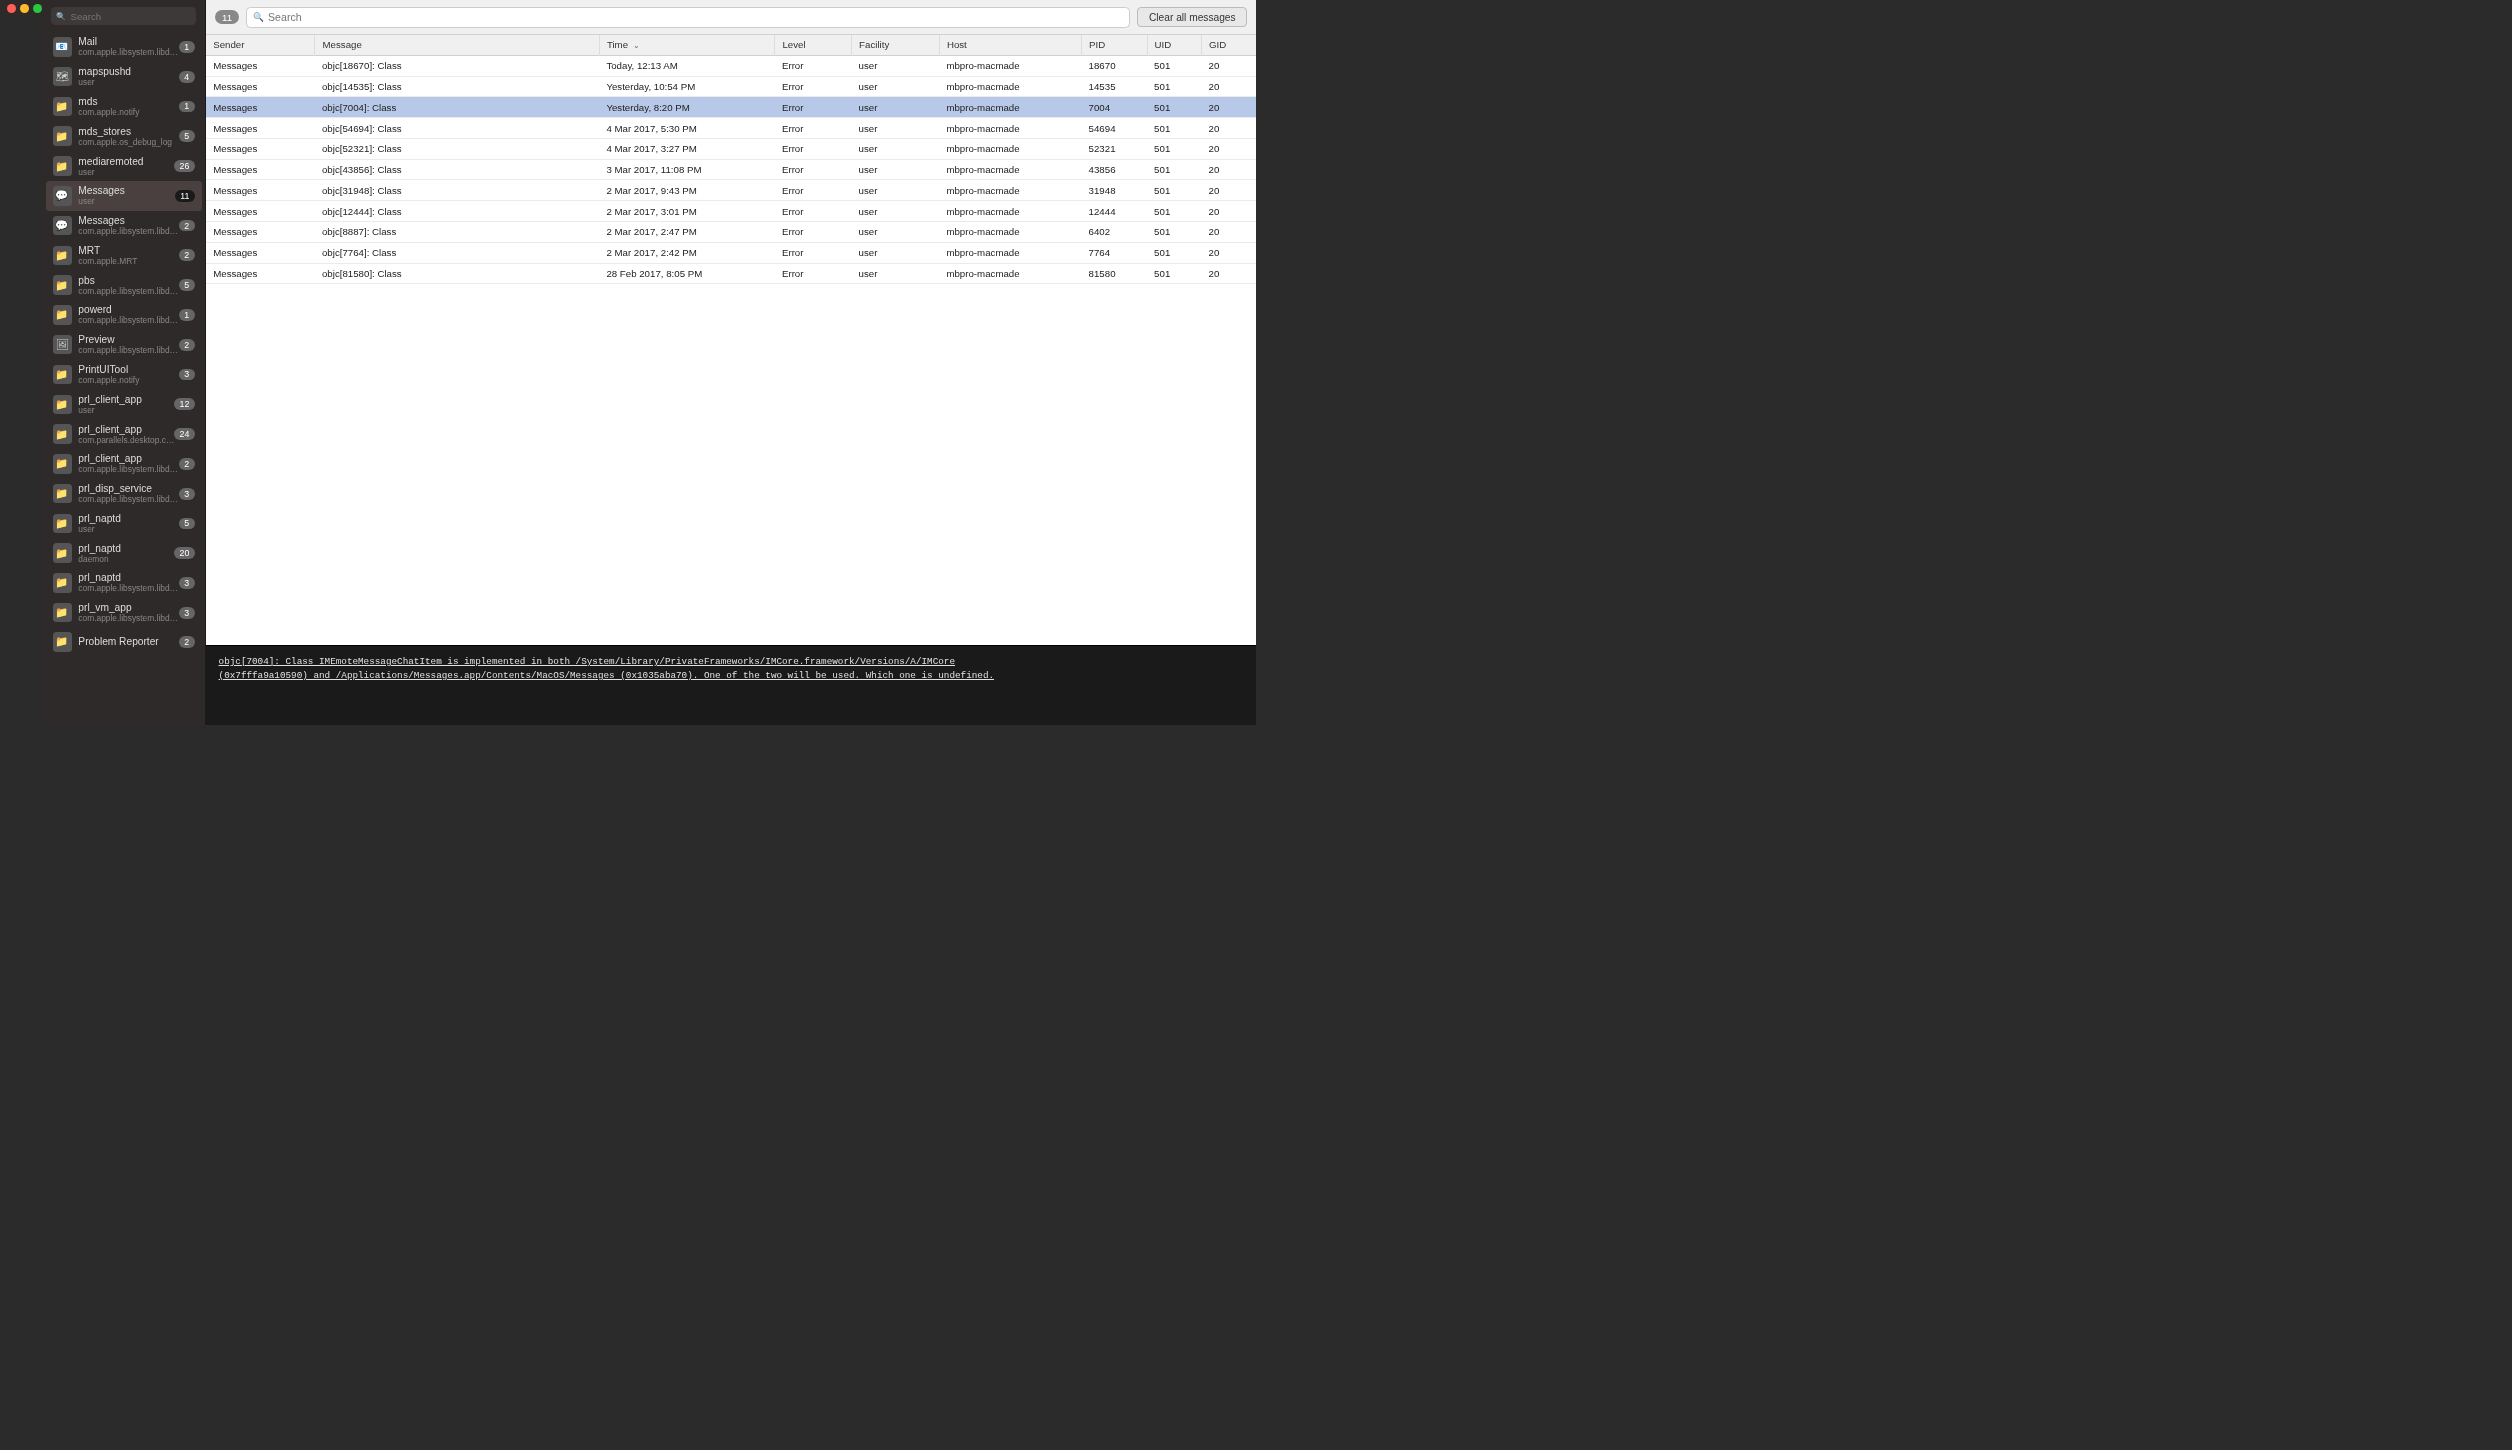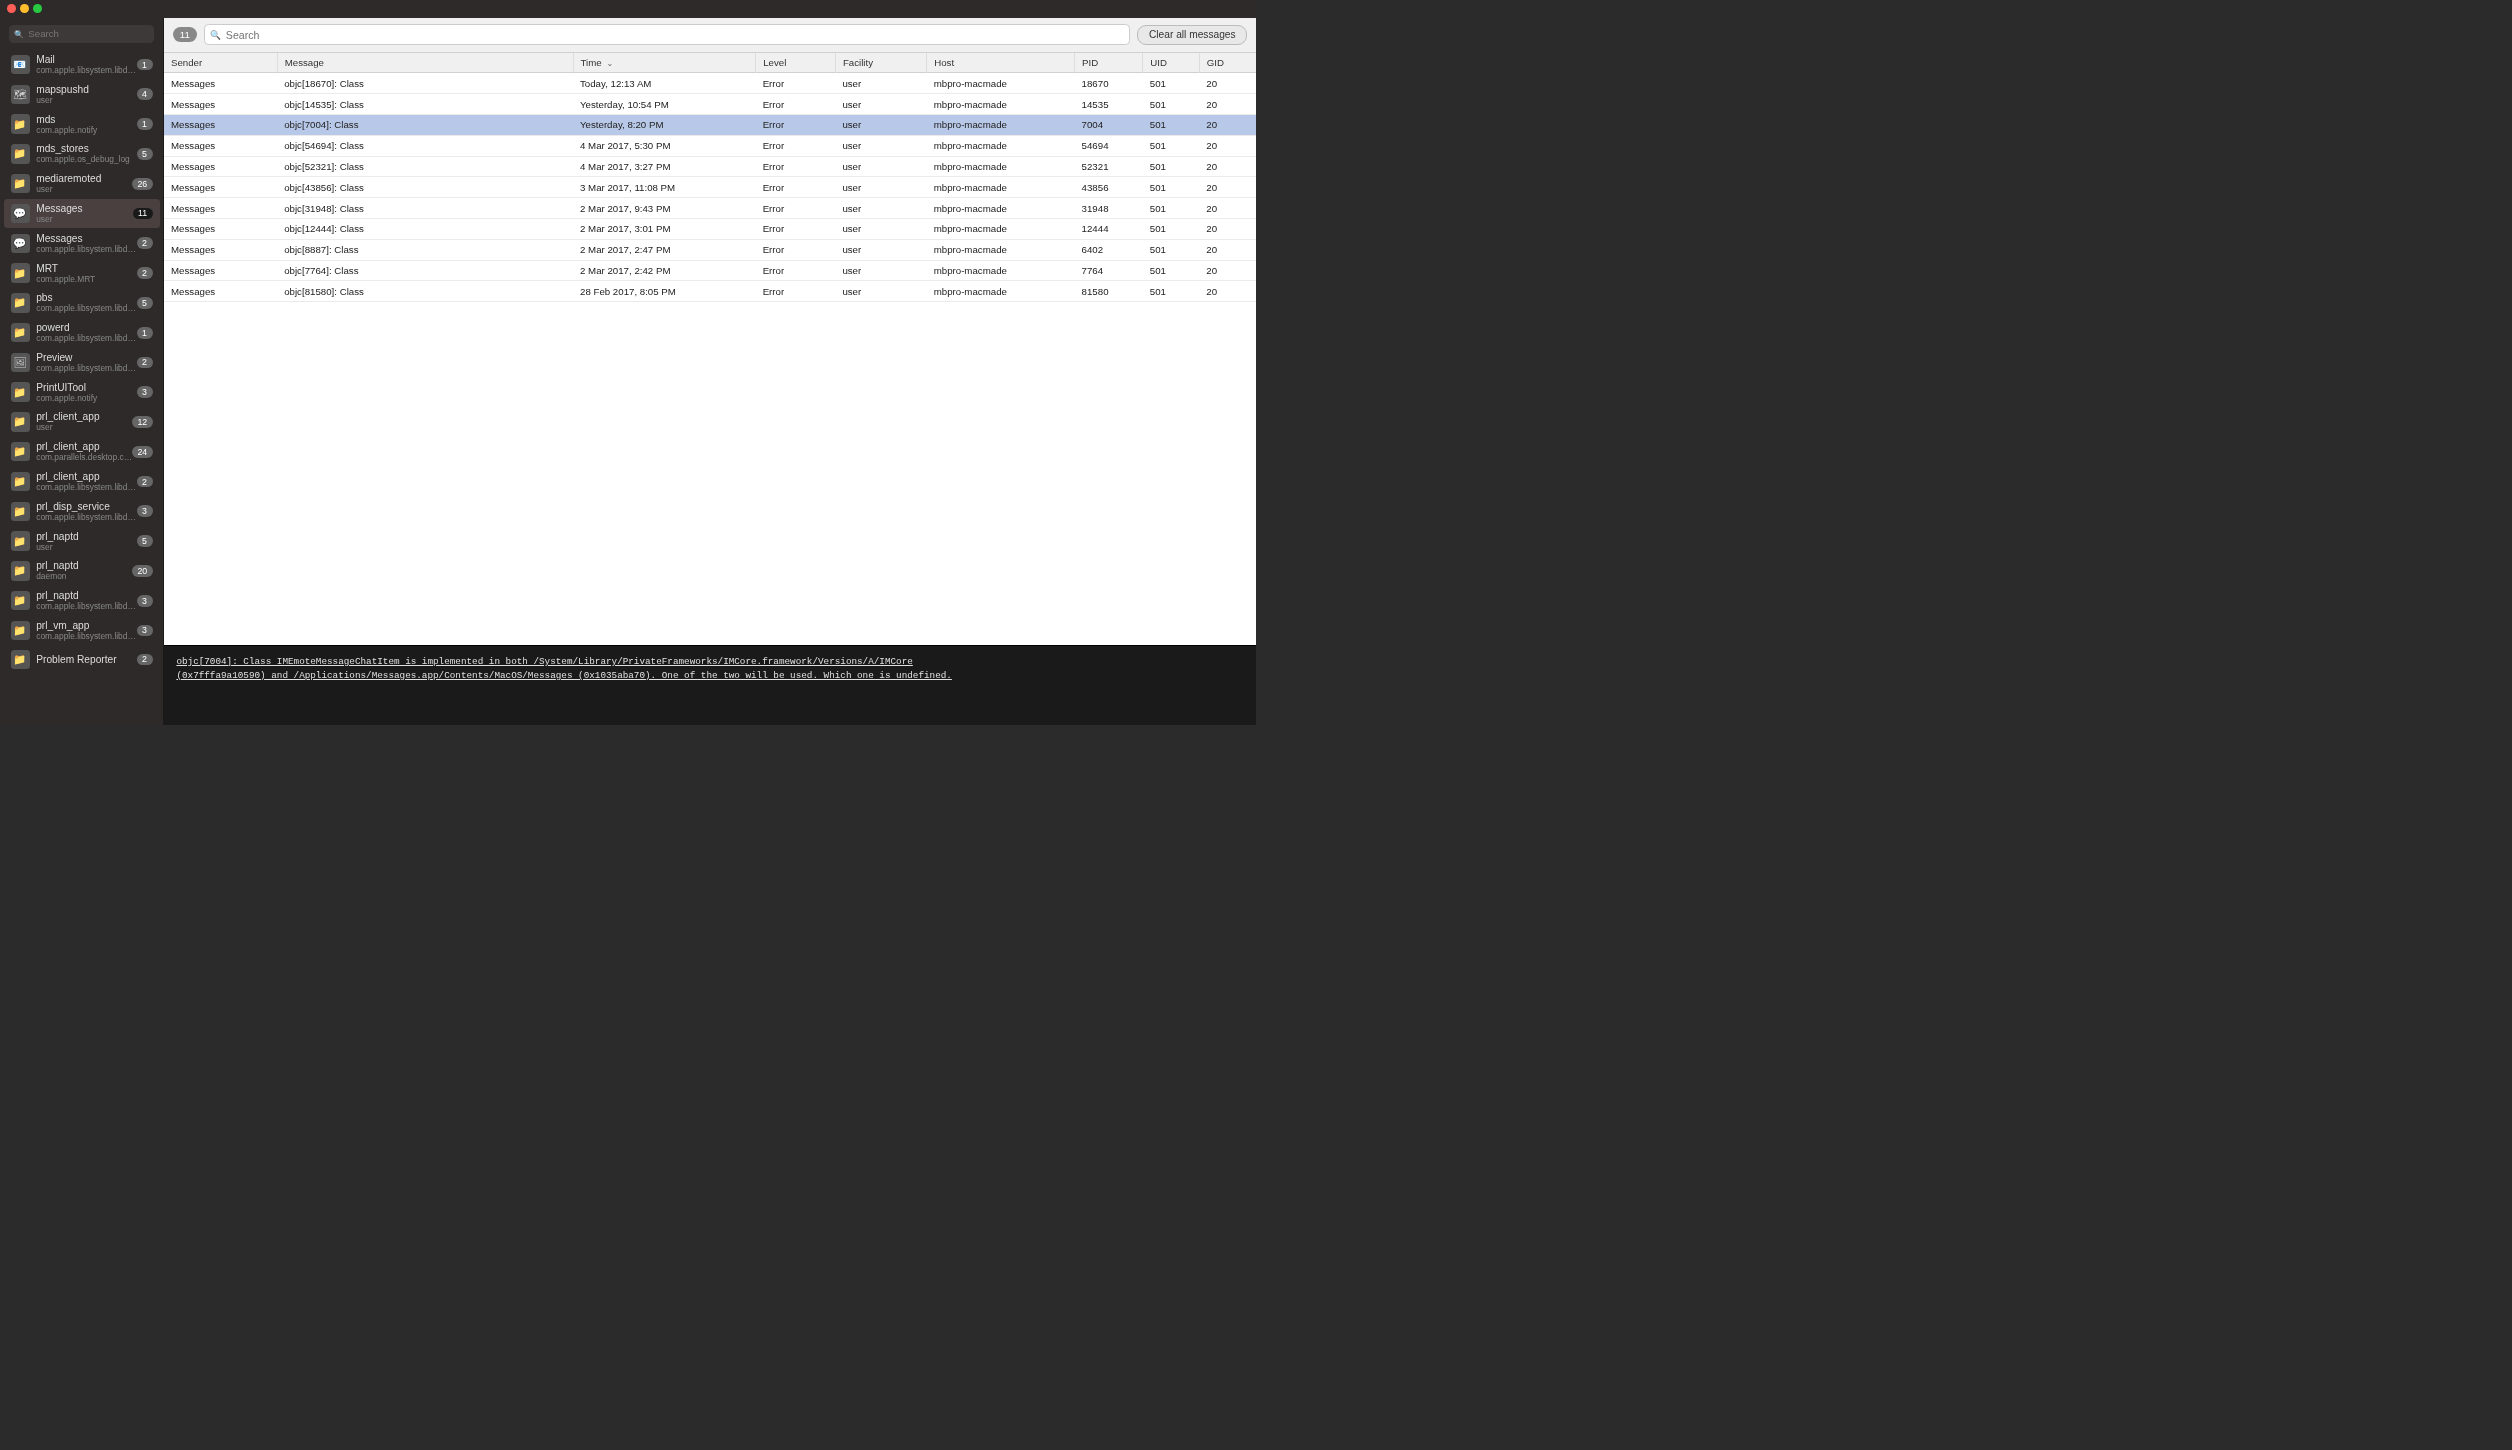--- a/index.html
+++ b/index.html
@@ -188,21 +188,21 @@
       border-radius: 4.4px;
       padding: 3.5px 7px 3.5px 21px;
       font-size: 10.6px;
       outline: none;
       color: #333;
     }
 
     .clear-btn {
       background: #e8e8e8;
       border: 0.9px solid #bbb;
-      border-radius: 9px;
+      border-radius: 4px;
       padding: 3.5px 10.6px;
       font-size: 10.2px;
       cursor: pointer;
       color: #333;
       white-space: nowrap;
     }
 
     
     .table-container {
       flex: 1;
@@ -290,21 +290,21 @@
       width: 8.8px;
       height: 8.8px;
       border-radius: 50%;
     }
     .dot-red { background: #ff5f57; }
     .dot-yellow { background: #ffbd2e; }
     .dot-green { background: #28c840; }
 
     .app-wrapper {
       display: flex;
-      flex-direction: column;
+      flex-direction: row;
       width: 100%;
       height: 100%;
     }
 
     .top-chrome {
       height: 17.7px;
       background: #2e2a2a;
       display: flex;
       align-items: center;
       padding-left: 7px;

